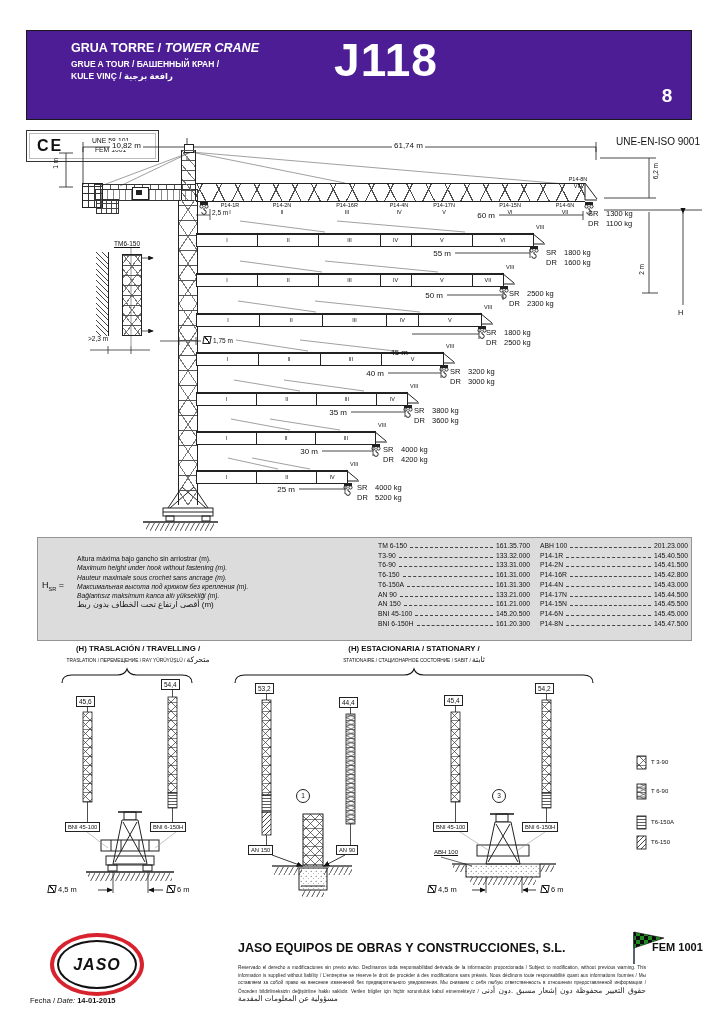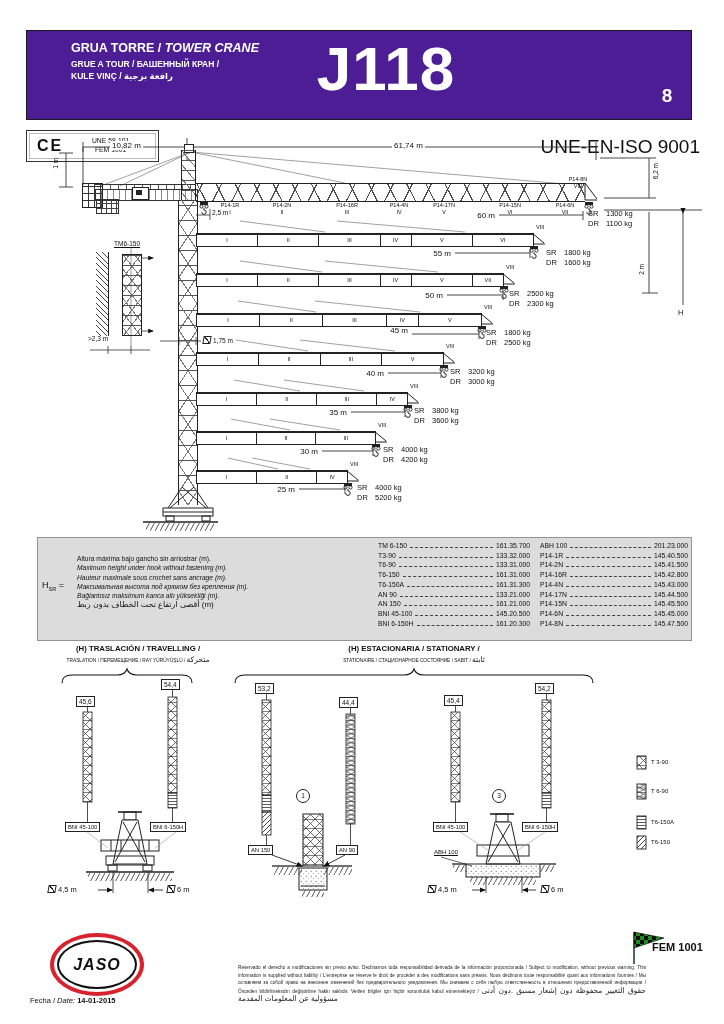--- a/index.html
+++ b/index.html
@@ -5,27 +5,27 @@
   html,body{margin:0;padding:0;background:#fff;}
   #sheet{position:relative;width:724px;height:1024px;background:#fff;overflow:hidden;
          font-family:"Liberation Sans","DejaVu Sans",sans-serif;color:#111;}
   .abs{position:absolute;}
   
   .hdr{left:26px;top:30px;width:664px;height:88px;background:#4c1d95;border:1.5px solid #1a1a1a;}
   .hdr-titles{left:44px;top:42px;line-height:1.25;color:#fff;}
   .t1{font-size:12.5px;font-weight:bold;}
   .t1 i{font-style:italic;}
   .t2{font-size:8.5px;font-weight:bold;margin-top:2px;}
-  .model{left:290px;top:32px;width:190px;text-align:center;font-size:62px;font-weight:bold;color:#fff;letter-spacing:1px;}
+  .model{left:290px;top:32px;width:190px;text-align:center;font-size:46px;font-weight:bold;color:#fff;letter-spacing:1px;}
   .pagenum{left:648px;top:84px;width:36px;text-align:center;font-size:19px;font-weight:bold;color:#fff;}
   
   .cebox{left:26px;top:130px;width:131px;height:30px;border:1px solid #333;box-shadow:inset 0 0 0 2px #fff, inset 0 0 0 3px #bbb;display:flex;align-items:center;}
   .cemark{font-size:16px;font-weight:bold;letter-spacing:2px;margin-left:10px;}
   .cenorm{flex:1;text-align:center;font-size:6.8px;line-height:1.3;}
-  .iso{left:540px;top:136px;width:160px;text-align:right;font-size:19px;}
+  .iso{left:540px;top:136px;width:160px;text-align:right;font-size:10px;}
   
   .lab{font-size:6.5px;white-space:nowrap;}
   .dimlab{font-size:8px;white-space:nowrap;background:#fff;padding:0 2px;}
   .vtext{writing-mode:vertical-rl;transform:rotate(180deg);font-size:6.5px;white-space:nowrap;}
   .secstack{width:44px;text-align:center;font-size:5.5px;line-height:1.25;white-space:nowrap;}
   .jib{left:196px;top:183px;width:389px;height:17px;border-top:1.6px solid #222;border-bottom:1.6px solid #222;
     background:repeating-linear-gradient(63deg,transparent 0 8px,#4d4d4d 8px 9.2px,transparent 9.2px 17px),
                repeating-linear-gradient(-63deg,transparent 0 8px,#4d4d4d 8px 9.2px,transparent 9.2px 17px);}
   .tower{left:178px;top:200px;width:18px;height:305px;border-left:1.6px solid #222;border-right:1.6px solid #222;
     background:repeating-linear-gradient(0deg,transparent 0 14px,#555 14px 15px),
@@ -506,21 +506,21 @@
   <div class="abs radlab" style="left:411px;top:249px;">55 m</div>
   <div class="abs loadblk" style="left:546px;top:248px;">
       <div><b>SR</b><span>1800 kg</span></div>
       <div><b>DR</b><span>1600 kg</span></div>
     </div>
   <div class="abs radlab" style="left:403px;top:291px;">50 m</div>
   <div class="abs loadblk" style="left:509px;top:289px;">
       <div><b>SR</b><span>2500 kg</span></div>
       <div><b>DR</b><span>2300 kg</span></div>
     </div>
-  <div class="abs radlab" style="left:368px;top:326px;">45 m</div>
+  <div class="abs radlab" style="left:368px;top:348px;">45 m</div>
   <div class="abs loadblk" style="left:486px;top:328px;">
       <div><b>SR</b><span>1800 kg</span></div>
       <div><b>DR</b><span>2500 kg</span></div>
     </div>
   <div class="abs radlab" style="left:344px;top:369px;">40 m</div>
   <div class="abs loadblk" style="left:450px;top:367px;">
       <div><b>SR</b><span>3200 kg</span></div>
       <div><b>DR</b><span>3000 kg</span></div>
     </div>
   <div class="abs radlab" style="left:307px;top:408px;">35 m</div>
@@ -673,20 +673,21 @@
 
   <span class="abs leglab" style="left:651px;top:759px;">T 3-90</span>
   <span class="abs leglab" style="left:651px;top:788px;">T 6-90</span>
   <span class="abs leglab" style="left:651px;top:819px;">T6-150A</span>
   <span class="abs leglab" style="left:651px;top:839px;">T6-150</span>
 
   <div class="abs logo">
       <span>JASO</span>
     </div>
   <div class="abs fecha"><span>Fecha / </span><span class="it">Date:</span><b> 14-01-2015</b></div>
+  <div class="abs company">JASO EQUIPOS DE OBRAS Y CONSTRUCCIONES, S.L.</div>
   <div class="abs disc"><span>Reservado el derecho a modificaciones sin previo aviso. Declinamos toda responsabilidad derivada de la información proporcionada / Subject to modification, without previous warning. This information is supplied without liability / L'entreprise se réserve le droit de procéder à des modifications sans préavis. Nous déclinons toute responsabilité quant aux informations fournies / Мы оставляем за собой право на внесение изменений без предварительного уведомления. Мы снимаем с себя любую ответственность в отношении предоставленной информации / Önceden bildirilmeksizin değiştirilme hakkı saklıdır. Verilen bilgiler için hiçbir sorumluluk kabul etmemekteyiz / </span><span class="ar">حقوق التغيير محفوظة دون إشعار مسبق .دون أدنى مسؤولية عن المعلومات المقدمة</span></div>
   <svg class="abs" style="left:620px;top:928px;" width="46" height="38">
     <defs>
         <pattern id="chk" patternUnits="userSpaceOnUse" width="8" height="8">
           <rect width="8" height="8" fill="#1e8c1e"></rect>
           <rect x="0" y="0" width="4" height="4" fill="#0b0b0b"></rect>
           <rect x="4" y="4" width="4" height="4" fill="#0b0b0b"></rect>
         </pattern>
       </defs>
     <line x1="14" y1="4" x2="14" y2="36" stroke="#123" stroke-width="1.4"></line>

